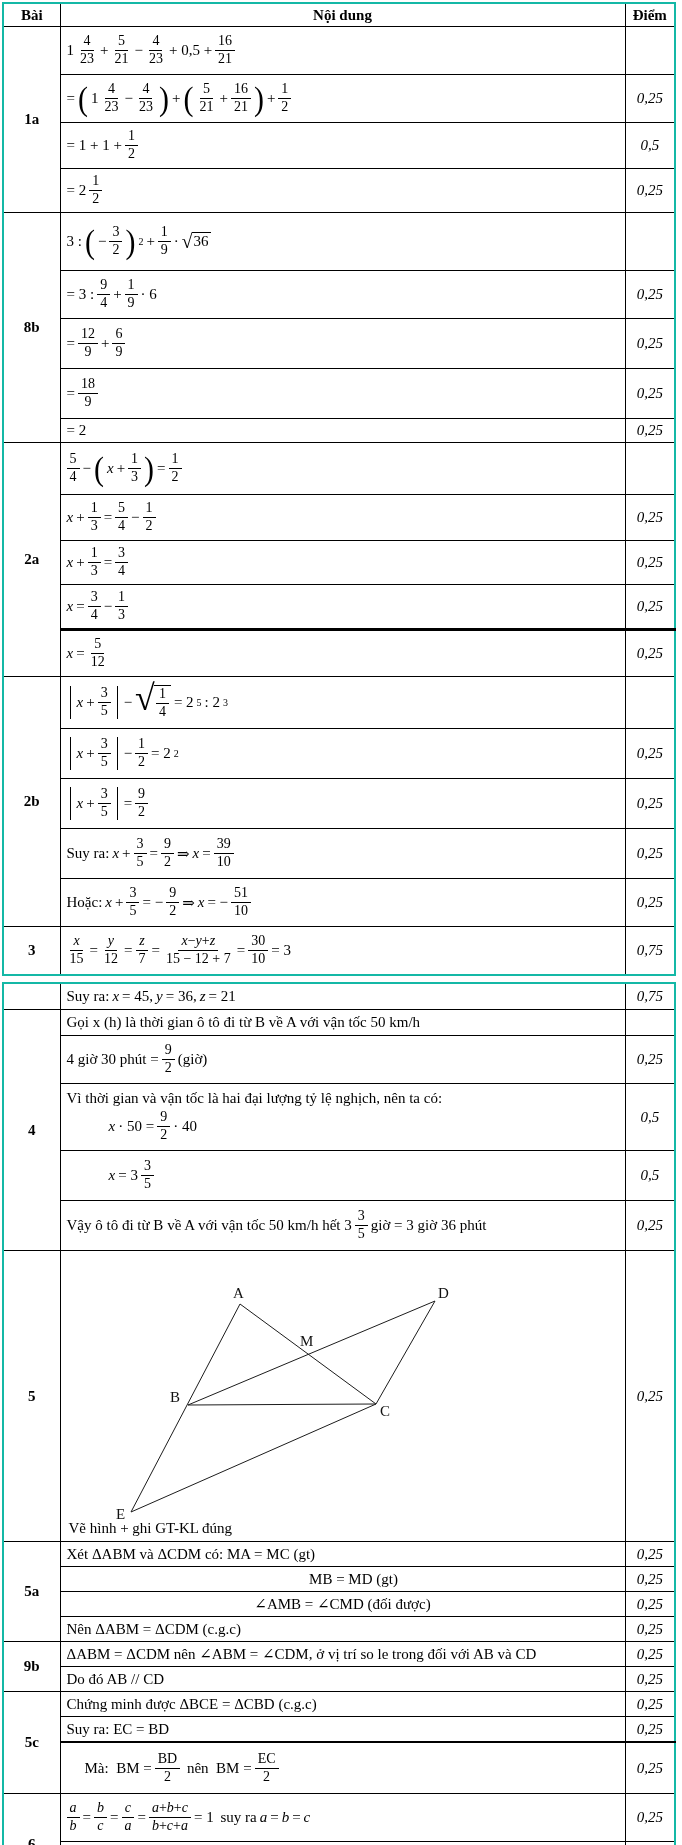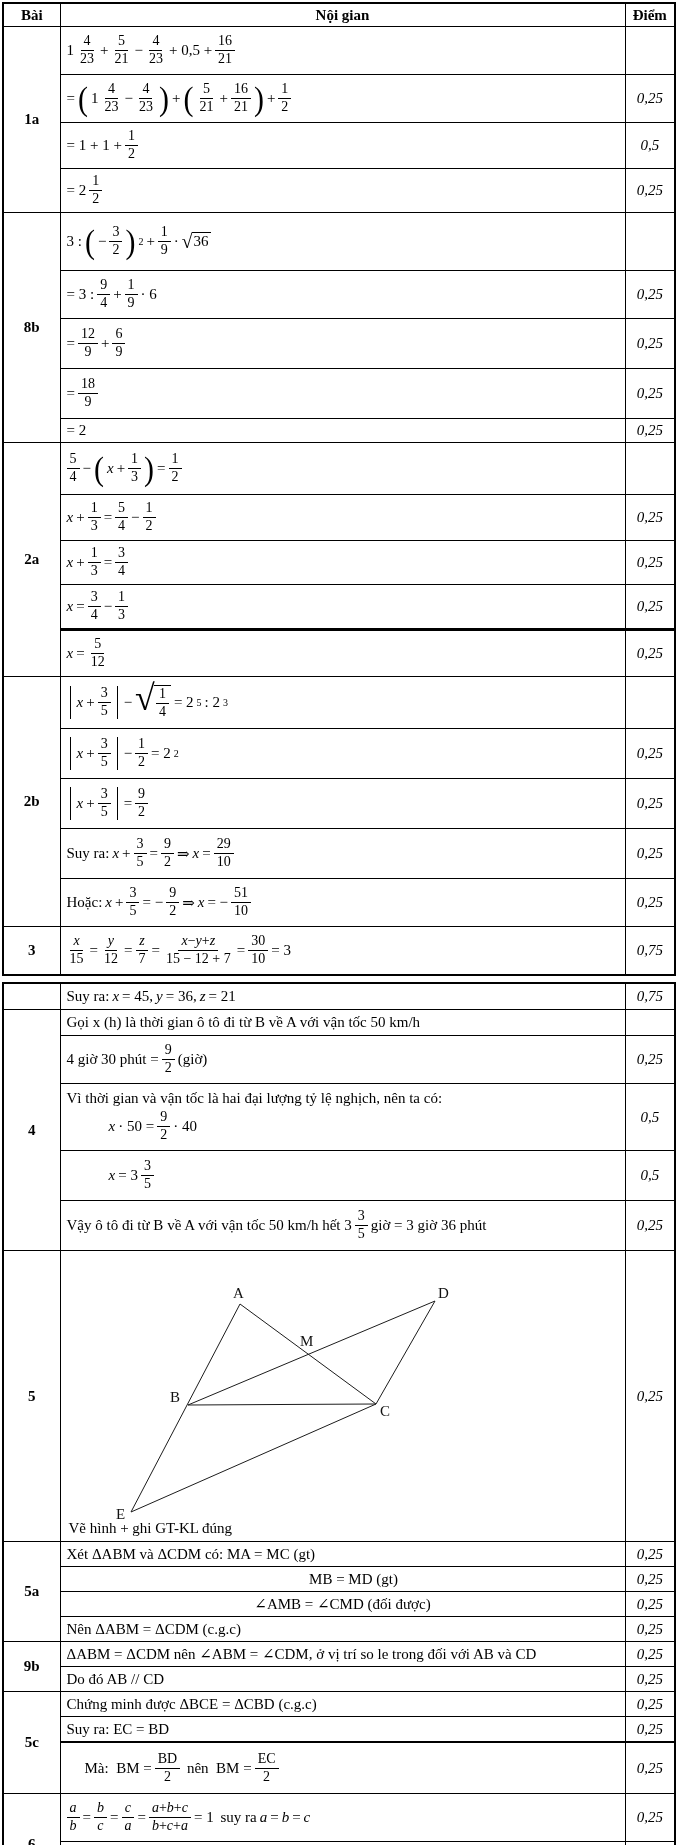--- a/index.html
+++ b/index.html
@@ -1,18 +1,18 @@
 <!DOCTYPE html>
 <html><head>
 <meta charset="utf-8">
 <style>
   html,body{margin:0;padding:0;background:#fff;}
   body{width:682px;font-family:"Liberation Serif","DejaVu Serif",serif;color:#000;font-size:15px;}
   .page{padding:2px 4px 0 2px;}
-  table{border-collapse:collapse;table-layout:fixed;width:672px;border:2px solid #000000;}
+  table{border-collapse:collapse;table-layout:fixed;width:672px;border:2px solid #14b8a6;}
   td,th{border:1px solid #000;overflow:visible;}
   th{font-weight:bold;text-align:center;height:20px;font-size:15px;padding:1px 2px;}
   td.bai{font-weight:bold;text-align:center;vertical-align:middle;font-size:15px;}
   td.content{vertical-align:middle;padding:1px 6px;}
   td.score{font-style:italic;text-align:center;vertical-align:middle;font-size:15px;padding:0 2px;}
   td.thick{border-bottom:3px solid #000;}
   td.semib{border-bottom:2px solid #000;}
   .tgap{height:6px;}
   
   .mrow{display:flex;align-items:center;gap:3px;flex-wrap:nowrap;}
@@ -42,21 +42,21 @@
 <div class="page">
   <table id="t1">
       <colgroup>
         <col style="width: 57px;">
         <col style="width: 565px;">
         <col style="width: 50px;">
       </colgroup>
       <thead>
         <tr>
           <th>Bài</th>
-          <th>Nội gian</th>
+          <th>Nội dung</th>
           <th>Điểm</th>
         </tr>
       </thead>
       <tbody>
         <tr>
           <td class="bai" rowspan="4">1a</td>
           <td class="content" style="height: 45px;">
             <div class="mrow">
               <span class="mt">1</span>
               <span class="mfrac">
@@ -409,21 +409,21 @@
               </span>
               <span class="mt">=</span>
               <span class="mfrac">
                 <span class="mnum">9</span>
                 <span class="mden">2</span>
               </span>
               <span class="mt">⇒</span>
               <i class="mv">x</i>
               <span class="mt">=</span>
               <span class="mfrac">
-                <span class="mnum">29</span>
+                <span class="mnum">39</span>
                 <span class="mden">10</span>
               </span>
             </div>
           </td>
           <td class="score">0,25</td>
         </tr>
         <tr>
           <td class="content" style="height: 45px;">
             <div class="mrow">
               <span class="mt">Hoặc:</span>

